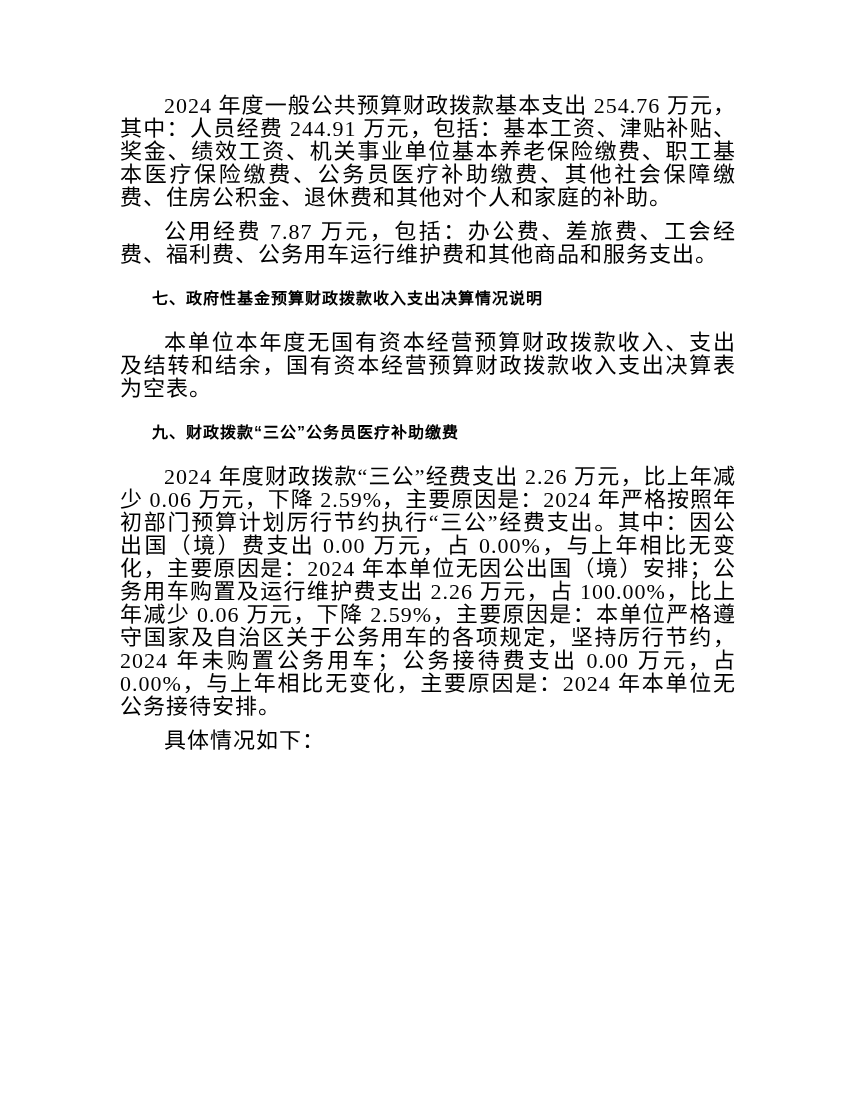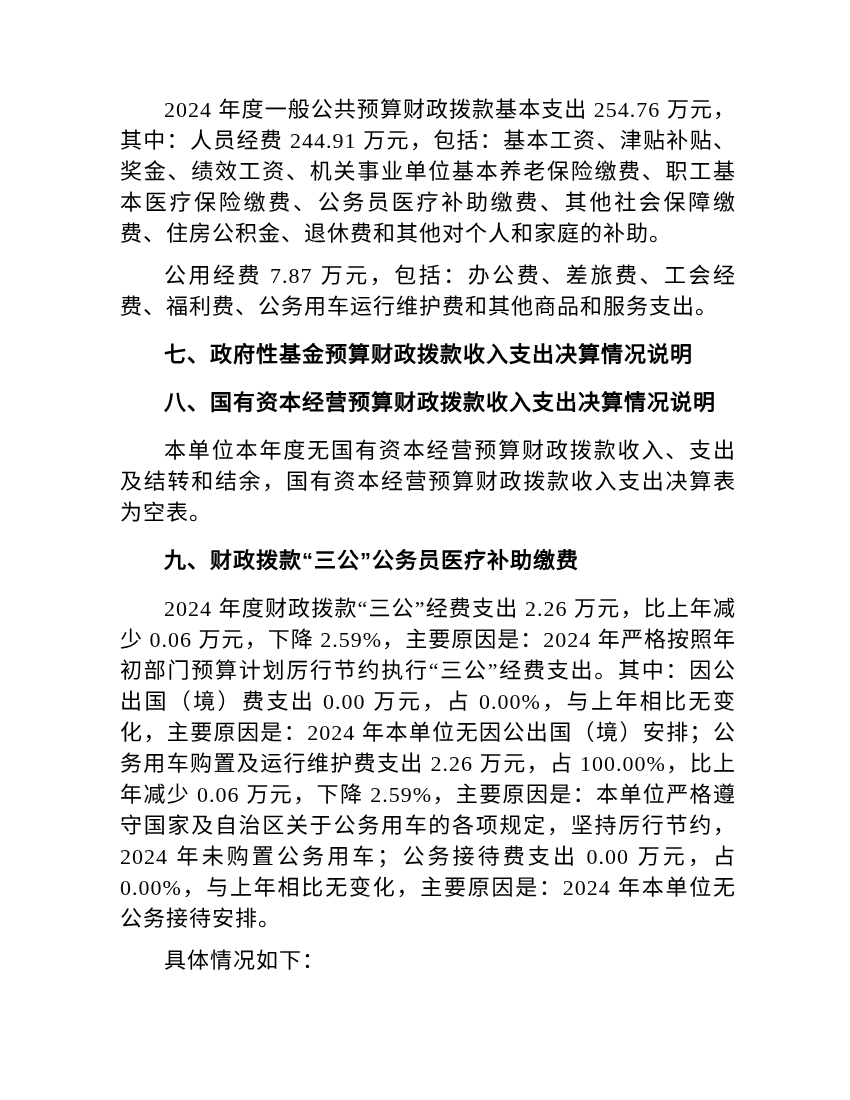--- a/index.html
+++ b/index.html
@@ -16,31 +16,31 @@
   .page {
     box-sizing: border-box;
     width: 850px;
     height: 1100px;
     background: #ffffff;
     padding: 94px 114px 0 120px;
   }
   .doc-paragraph {
     font-family: "Liberation Serif", "DejaVu Serif", serif;
     font-size: 22px;
-    line-height: 31px;
+    line-height: 23px;
     letter-spacing: 1px;
     text-align: justify;
     text-justify: inter-ideograph;
     text-indent: 2em;
     margin: 0 0 11px 0;
     color: #000000;
   }
   .doc-heading {
     font-family: "Liberation Sans", "DejaVu Sans", sans-serif;
-    font-size: 22px;
+    font-size: 16px;
     font-weight: 700;
     line-height: 31px;
     letter-spacing: 1px;
     text-indent: 2em;
     margin: 17px 0 17px 0;
     color: #000000;
   }
   .doc-paragraph:last-child {
   }
 </style>
@@ -48,21 +48,20 @@
 <body>
 
 <div class="page">
   <p class="doc-paragraph">2024 年度一般公共预算财政拨款基本支出 254.76 万元，其中：人员经费 244.91 万元，包括：基本工资、津贴补贴、奖金、绩效工资、机关事业单位基本养老保险缴费、职工基本医疗保险缴费、公务员医疗补助缴费、其他社会保障缴费、住房公积金、退休费和其他对个人和家庭的补助。</p>
 
   <p class="doc-paragraph">公用经费 7.87 万元，包括：办公费、差旅费、工会经费、福利费、公务用车运行维护费和其他商品和服务支出。</p>
 
   <h2 class="doc-heading">七、政府性基金预算财政拨款收入支出决算情况说明</h2>
 
 
-  <h2 class="doc-heading">八、国有资本经营预算财政拨款收入支出决算情况说明</h2>
 
   <p class="doc-paragraph">本单位本年度无国有资本经营预算财政拨款收入、支出及结转和结余，国有资本经营预算财政拨款收入支出决算表为空表。</p>
 
   <h2 class="doc-heading">九、财政拨款“三公”公务员医疗补助缴费</h2>
 
   <p class="doc-paragraph">2024 年度财政拨款“三公”经费支出 2.26 万元，比上年减少 0.06 万元，下降 2.59%，主要原因是：2024 年严格按照年初部门预算计划厉行节约执行“三公”经费支出。其中：因公出国（境）费支出 0.00 万元，占 0.00%，与上年相比无变化，主要原因是：2024 年本单位无因公出国（境）安排；公务用车购置及运行维护费支出 2.26 万元，占 100.00%，比上年减少 0.06 万元，下降 2.59%，主要原因是：本单位严格遵守国家及自治区关于公务用车的各项规定，坚持厉行节约，2024 年未购置公务用车；公务接待费支出 0.00 万元，占 0.00%，与上年相比无变化，主要原因是：2024 年本单位无公务接待安排。</p>
 
   <p class="doc-paragraph">具体情况如下：</p>
 </div>
 

